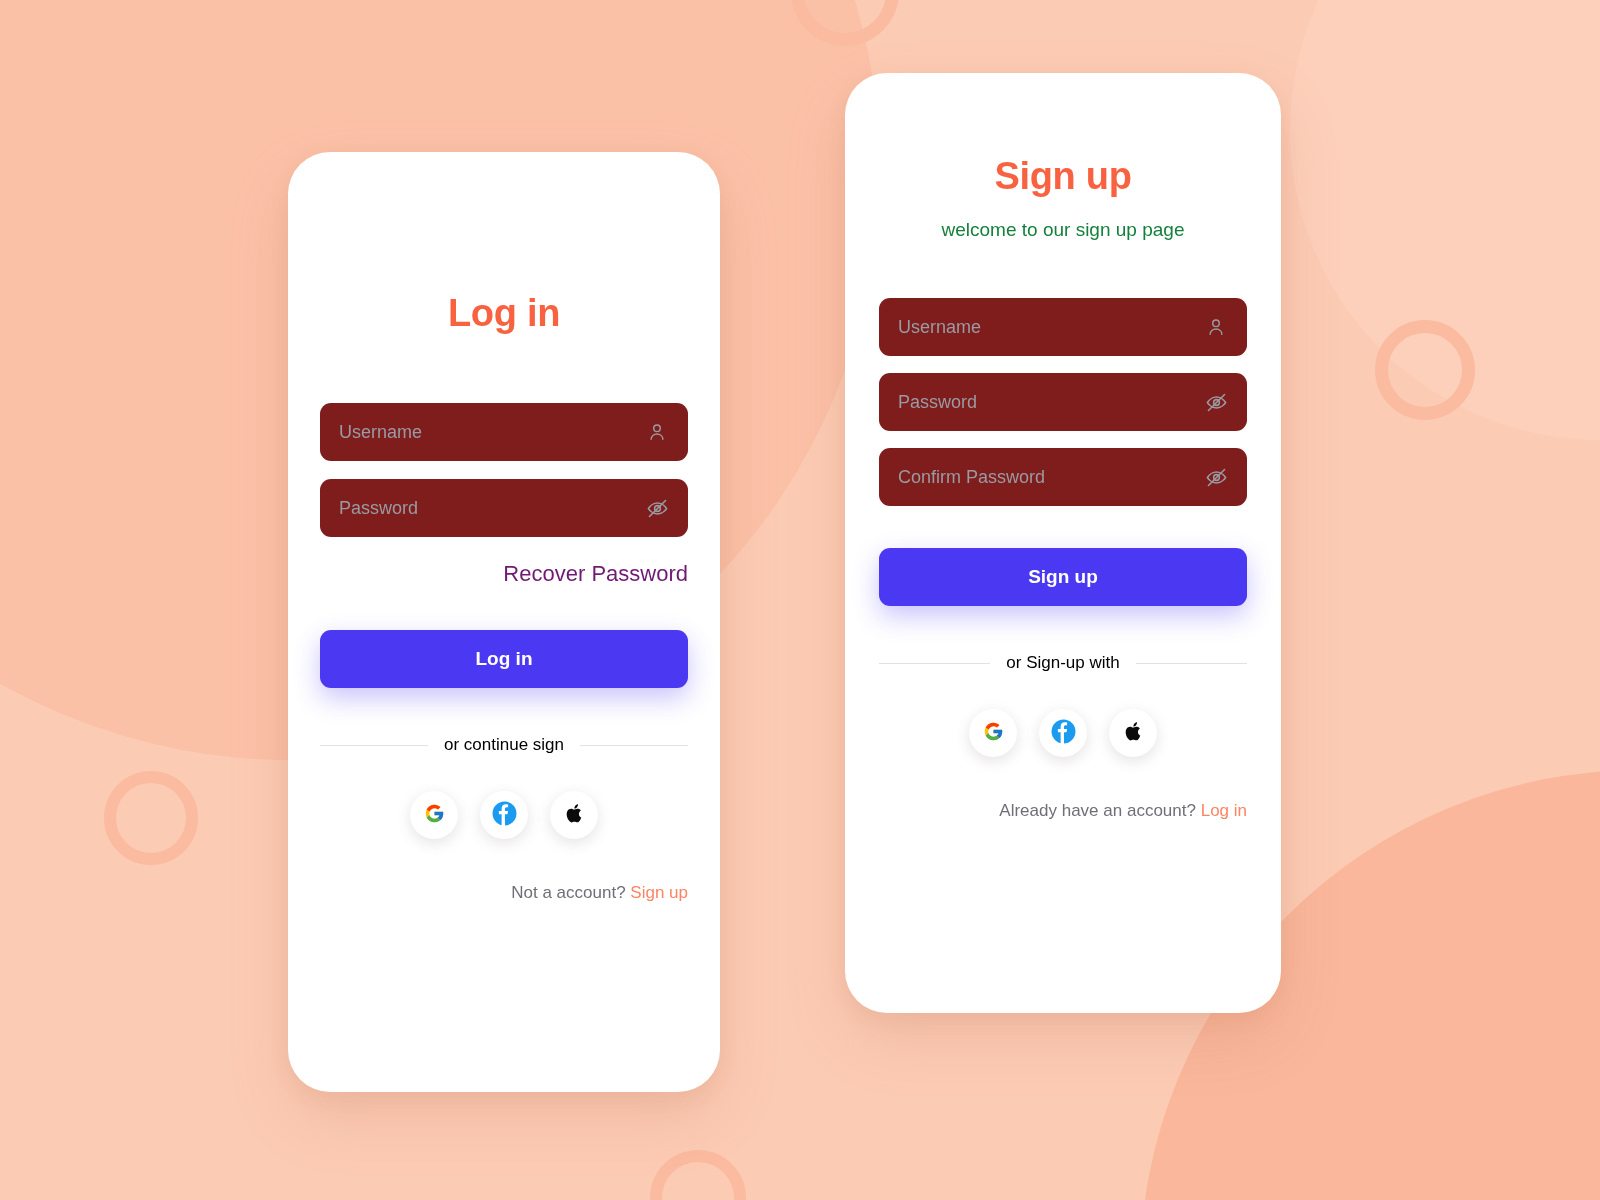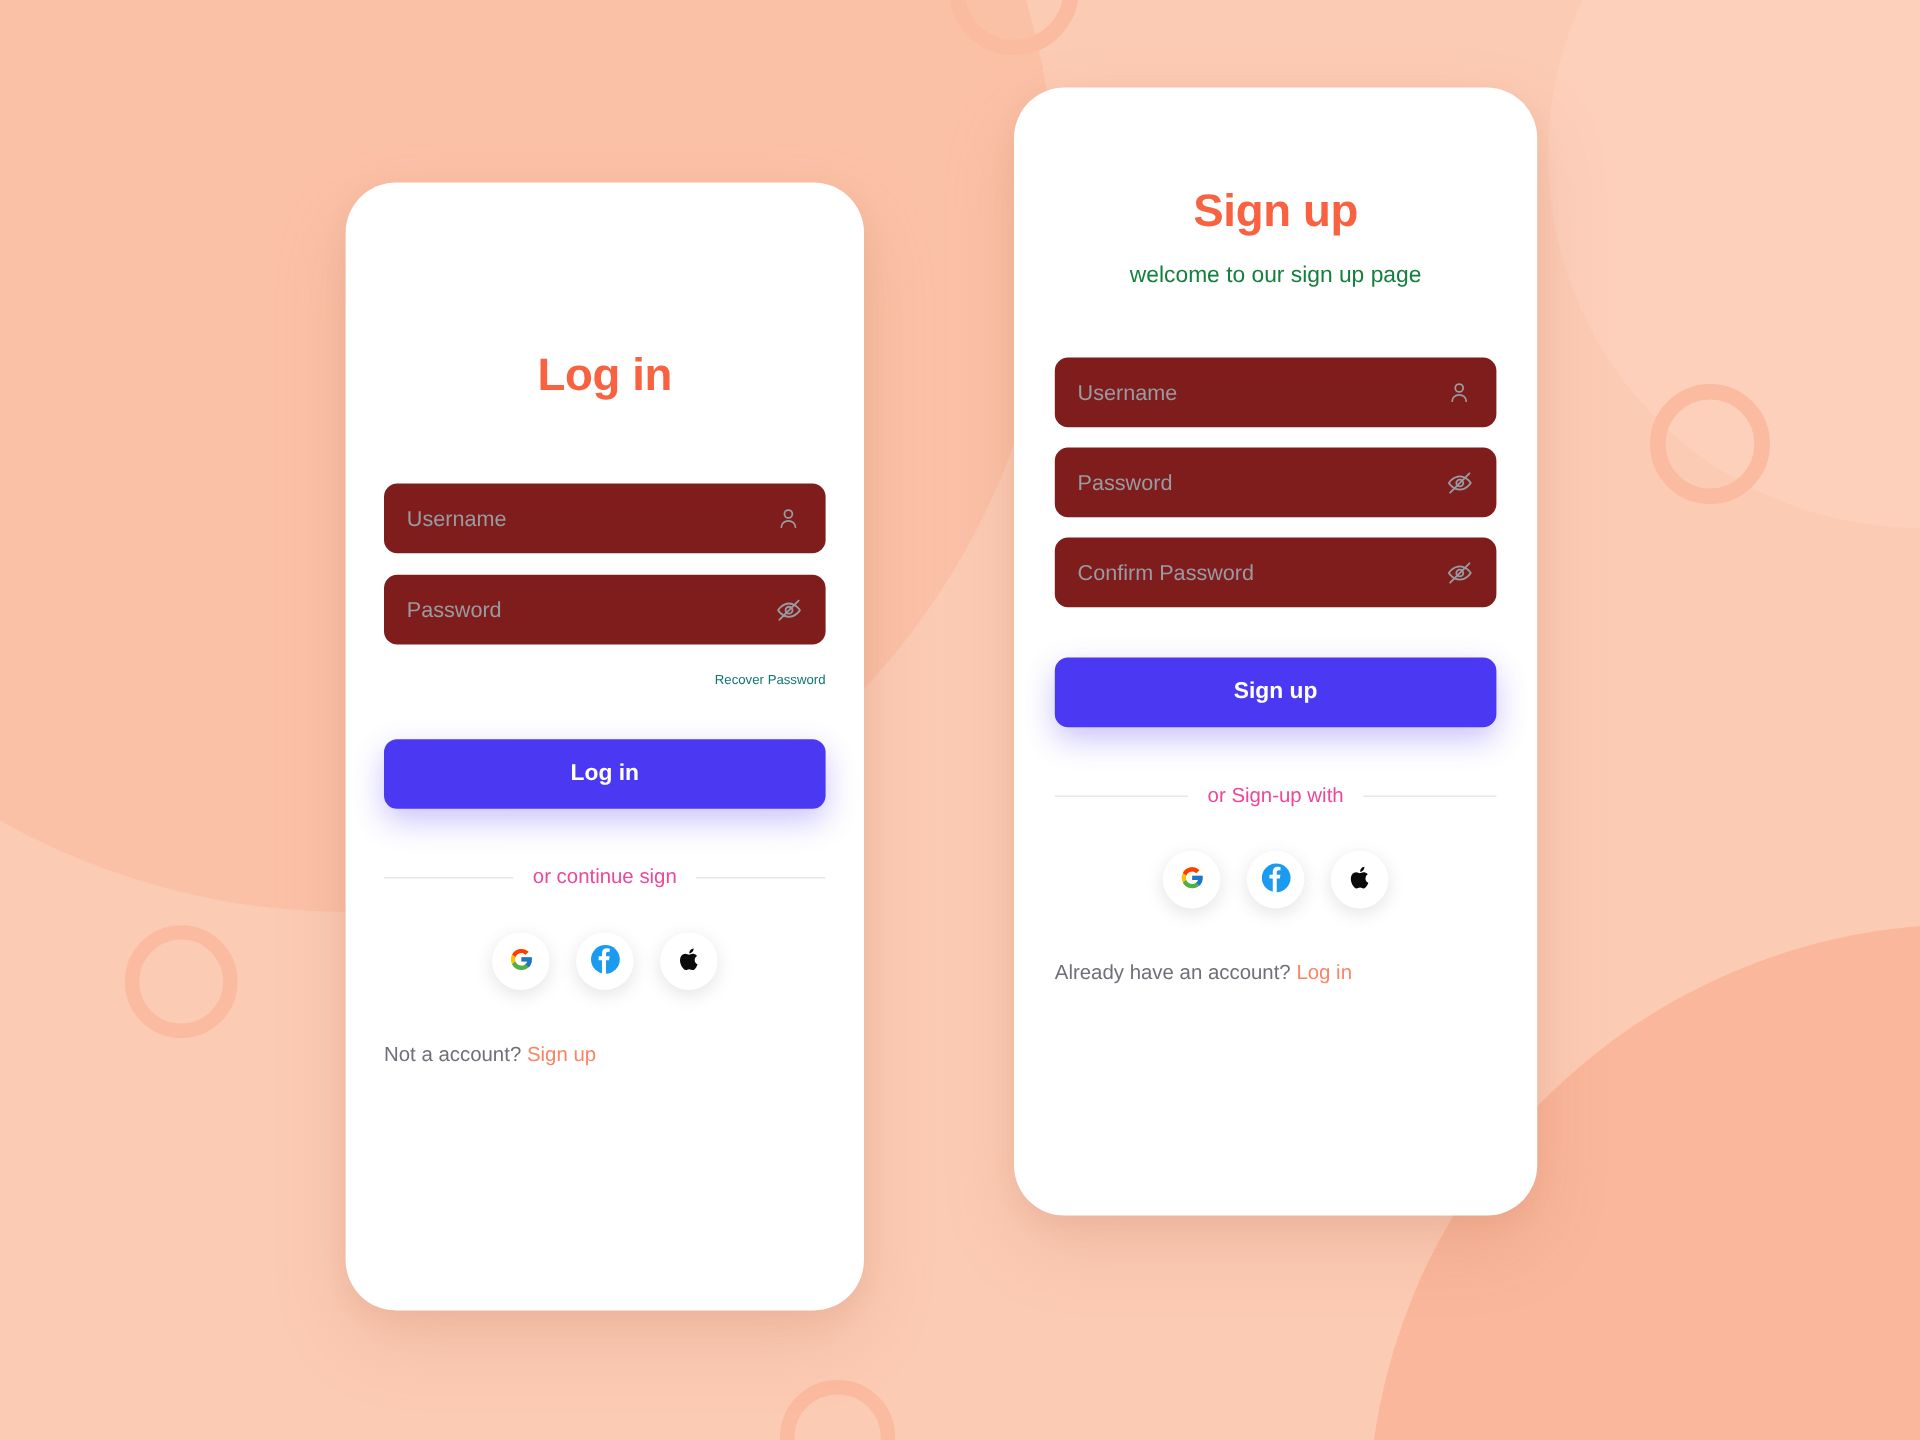--- a/index.html
+++ b/index.html
@@ -122,22 +122,22 @@
     height: 24px;
     display: flex;
     align-items: center;
     justify-content: center;
     flex: none;
   }
   .field-icon svg { display: block; }
 
   .recover {
     text-align: right;
-    color: #0f766e;
-    font-size: 11px;
+    color: #701a75;
+    font-size: 22px;
     margin-top: 24px;
   }
 
   
   .primary-btn {
     display: block;
     width: 100%;
     height: 58px;
     margin-top: 43px;
     border: none;
@@ -158,21 +158,21 @@
     align-items: center;
     gap: 16px;
     margin-top: 47px;
   }
   .divider .line {
     flex: 1;
     height: 1px;
     background: #E2E2E6;
   }
   .divider .divider-label {
-    color: #ec4899;
+    color: #000000;
     font-size: 17px;
     white-space: nowrap;
   }
 
   
   .socials {
     display: flex;
     justify-content: center;
     gap: 22px;
     margin-top: 36px;
@@ -185,21 +185,21 @@
     box-shadow: 0 4px 14px rgba(130, 110, 120, 0.20);
     display: flex;
     align-items: center;
     justify-content: center;
     border: none;
     padding: 0;
     cursor: pointer;
   }
 
   .footer-text {
-    text-align: left;
+    text-align: right;
     margin-top: 44px;
     font-size: 17px;
     color: #6F6F77;
   }
   .footer-link { color: #FB8464; }
   .card-signup .footer-link { color: #FB8464; }
 </style>
 </head>
 <body>
 

